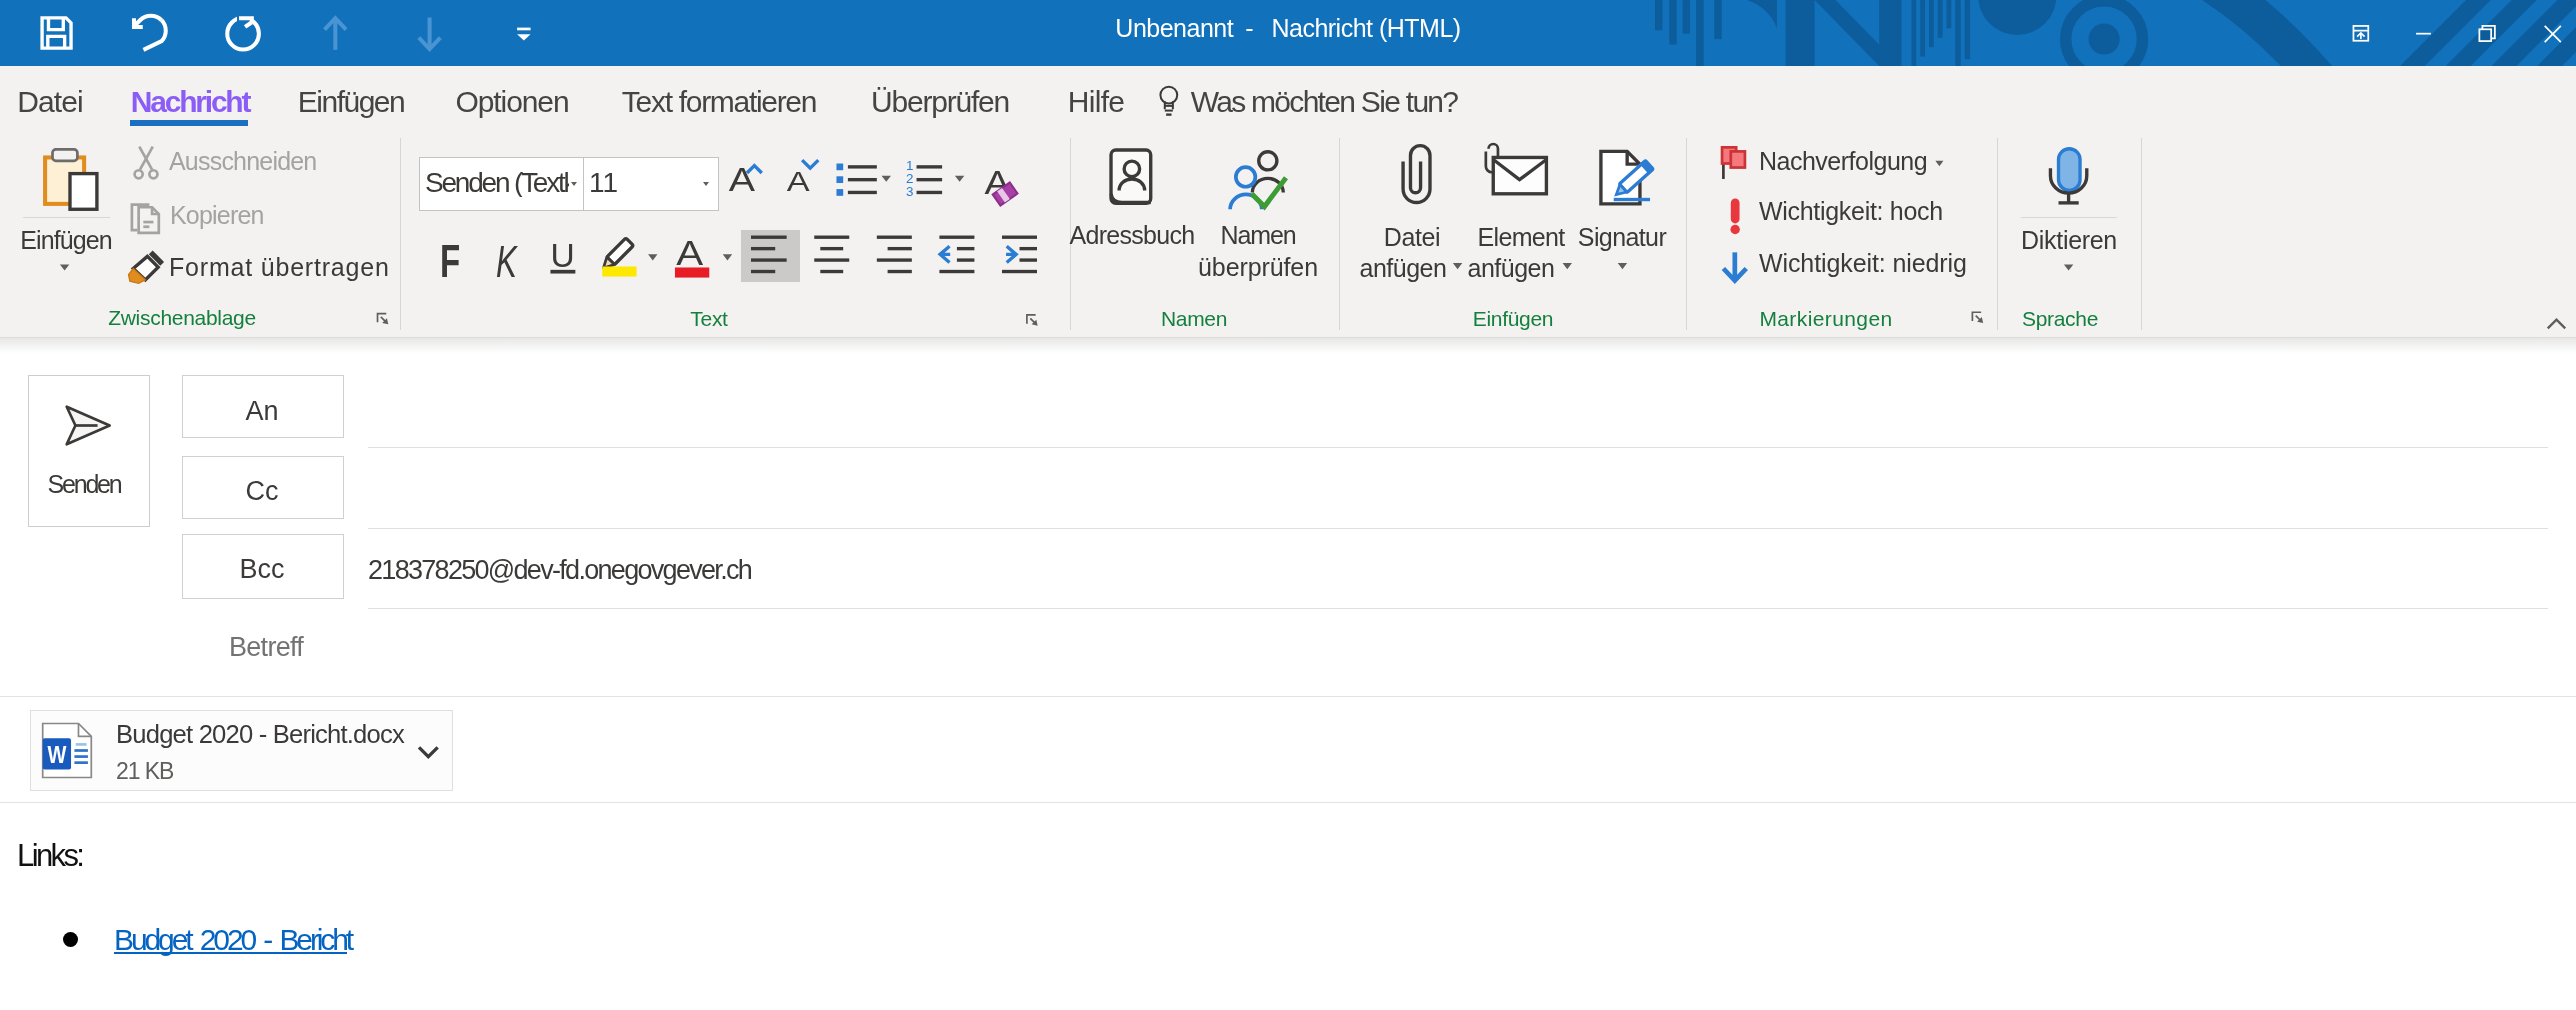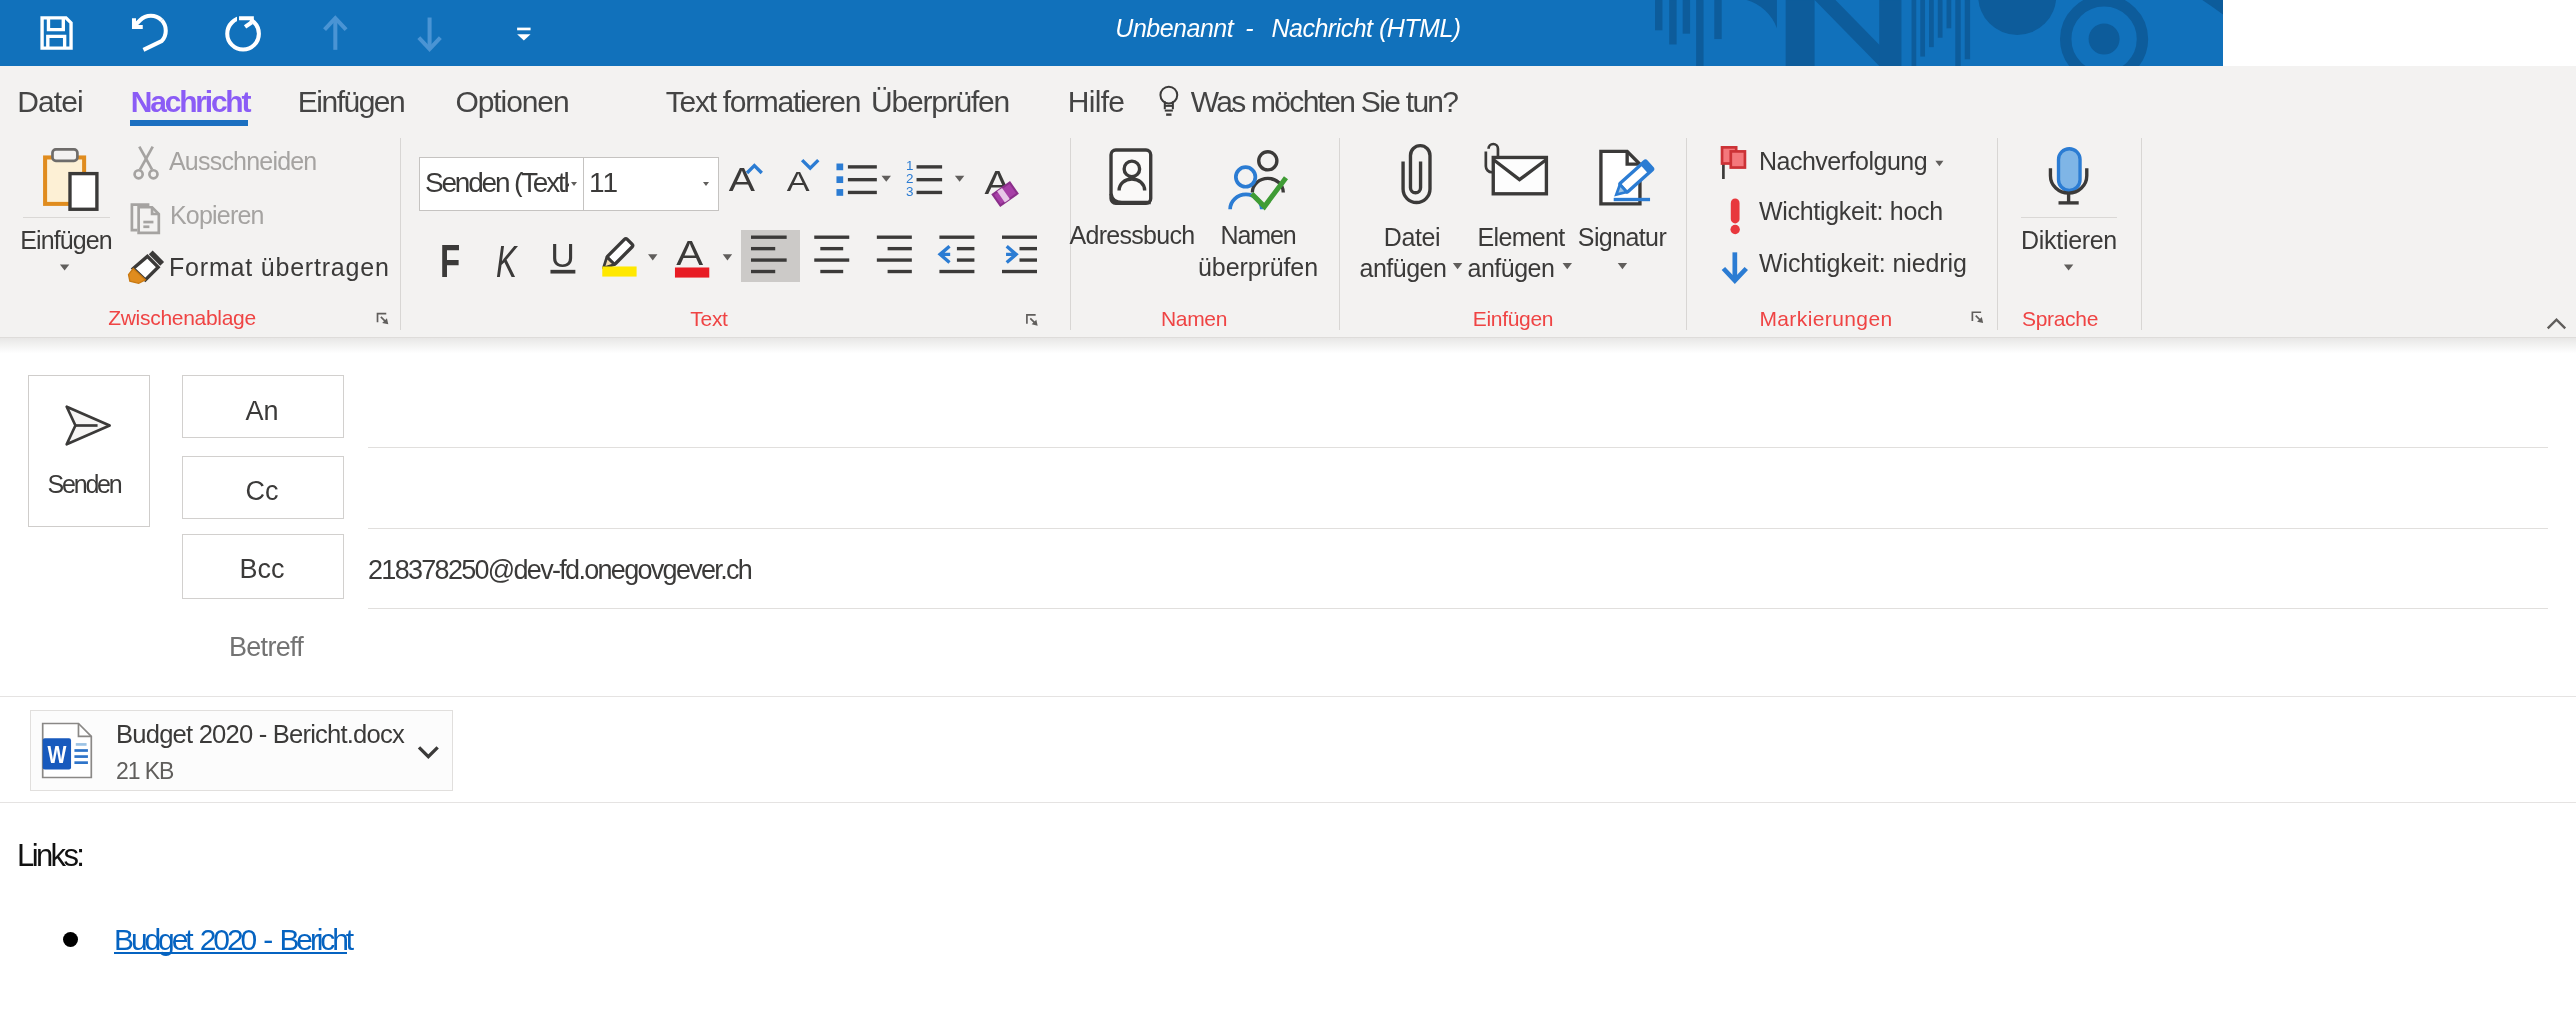--- a/index.html
+++ b/index.html
@@ -3,34 +3,34 @@
 <meta charset="utf-8">
 <style>
   * { margin:0; padding:0; box-sizing:border-box; }
   html,body { width:2576px; height:1011px; overflow:hidden; }
   body { font-family:"Liberation Sans", sans-serif; background:#ffffff; }
   #page { position:relative; width:2576px; height:1011px; }
   .abs { position:absolute; }
   .txt { position:absolute; white-space:nowrap; color:#3b3a39; }
   .ctr { transform:translateX(-50%); }
   .lbl { font-size:25px; letter-spacing:-0.4px; }
-  .glbl { font-size:21px; color:#ef4444; letter-spacing:-0.3px; }
+  .glbl { font-size:21px; color:#15803d; letter-spacing:-0.3px; }
   .dis { color:#a5a3a1; }
   .sep { position:absolute; width:1.3px; background:#d8d6d4; top:138px; height:192px; }
   .hline { position:absolute; background:#e1dfdd; height:1.3px; }
   .tab { top:87px; font-size:30px; line-height:1; color:#444; }
   .lbl, .glbl, .txt { line-height:1; }
   .car { position:absolute; }
 
 </style>
 </head>
 <body>
 <div id="page">
 
-  <div class="abs" id="titlebar" style="left:0;top:0;width:2223px;height:66px;background:#1171bb;overflow:hidden;font-style:italic;">
+  <div class="abs" id="titlebar" style="left:0;top:0;width:2576px;height:66px;background:#1171bb;overflow:hidden;">
     <div class="abs" id="titleart" style="left:1546px;top:0;width:1030px;height:66px;">
       <svg width="1030" height="66" viewBox="0 0 1530 98">
         <g fill="#0d5c9b">
           <rect x="162" y="0" width="11" height="45"></rect>
           <rect x="183" y="0" width="11" height="66"></rect>
           <rect x="203" y="0" width="11" height="50"></rect>
           <rect x="223" y="0" width="11" height="102"></rect>
           <rect x="250" y="0" width="11" height="58"></rect>
           <path d="M298 0 A 68 68 0 0 1 343 42 L343 0 Z"></path>
           <rect x="356" y="0" width="43" height="98"></rect>
@@ -107,21 +107,21 @@
         <line x1="375.5" y1="38.5" x2="351.5" y2="62.5"></line>
       </svg>
     </div>
   </div>
 
   <div class="abs" id="tabrow" style="left:0;top:66px;width:2576px;height:63px;background:#f3f2f1;"></div>
   <div class="txt tab ctr" style="left:50px;letter-spacing:-0.9px;">Datei</div>
   <div class="txt tab ctr" style="left:190px;font-weight:bold;letter-spacing:-2.2px;color:#8b5cf6;">Nachricht</div>
   <div class="txt tab ctr" style="left:351px;letter-spacing:-1.5px;">Einfügen</div>
   <div class="txt tab ctr" style="left:512px;letter-spacing:-1.1px;">Optionen</div>
-  <div class="txt tab ctr" style="left:719px;letter-spacing:-1.3px;margin-left:44px;">Text formatieren</div>
+  <div class="txt tab ctr" style="left:719px;letter-spacing:-1.3px;">Text formatieren</div>
   <div class="txt tab ctr" style="left:940px;letter-spacing:-1.2px;">Überprüfen</div>
   <div class="txt tab ctr" style="left:1096px;letter-spacing:-0.7px;">Hilfe</div>
   <div class="abs" style="left:1156px;top:85px;width:27px;height:35px;">
     <svg width="27" height="35" viewBox="0 0 40 52" fill="none" stroke="#3b3a39" stroke-width="3">
       <circle cx="19" cy="15" r="12.5"></circle>
       <path d="M13 24 L13 36 M25 24 L25 36" stroke-width="3"></path>
       <line x1="13" y1="31" x2="25" y2="31"></line>
       <line x1="13" y1="38" x2="25" y2="38"></line>
       <path d="M15 44 L23 44" stroke-width="3.5"></path>
     </svg>

